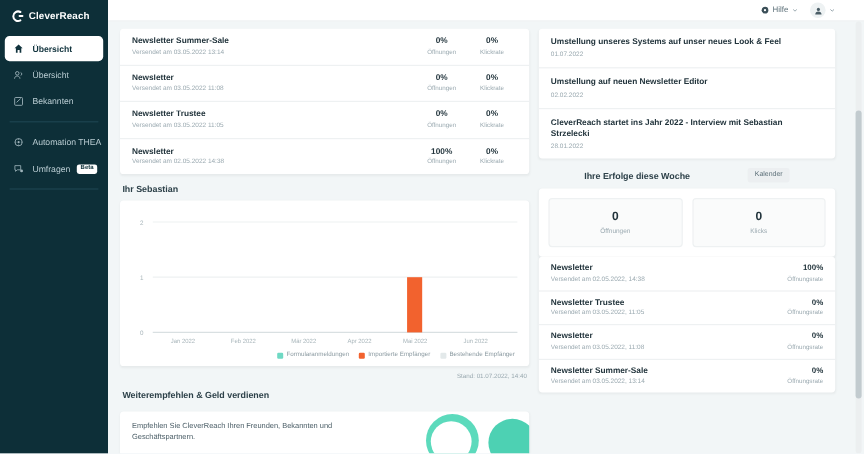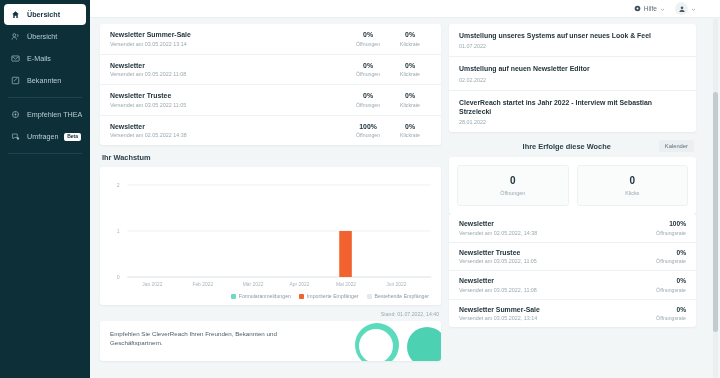--- a/index.html
+++ b/index.html
@@ -113,21 +113,21 @@
     border-radius: 3px;
     box-shadow: 0 1px 2px rgba(0,0,0,.05);
   }
   .section-title {
     font-size: 7.4px;
     font-weight: bold;
     color: #2d4149;
     padding: 8px 2px 5px 2px;
   }
   .section-head {
-    display: flex; align-items: center; justify-content: flex-end;
+    display: flex; align-items: center; justify-content: center;
     padding: 8px 2px 5px 2px;
     gap: 48px;
   }
   .section-head .section-title { padding: 0; }
   .pill-btn {
     background: #eceff1;
     color: #5d7079;
     font-size: 5.8px;
     border: none;
     border-radius: 2px;
@@ -247,20 +247,29 @@
     width: 5px; height: 240px;
     background: #c2cbcf; border-radius: 3px;
   }
 </style>
 </head>
 <body>
 
 <div class="app">
 
   <aside class="sidebar">
+    <div class="brand">
+      <span class="brand-mark">
+        <svg viewBox="0 0 22 22" width="11" height="11">
+          <path d="M16 4 A8 8 0 1 0 16 18" fill="none" stroke="#ffffff" stroke-width="3.4" stroke-linecap="round"></path>
+          <rect x="13" y="9" width="8" height="3.2" rx="1.4" fill="#ffffff"></rect>
+        </svg>
+      </span>
+      <span class="brand-text">CleverReach</span>
+    </div>
 
     <nav class="nav">
       <div class="nav-item active">
         <span class="ic">
           <svg viewBox="0 0 16 16" width="9" height="9">
               <path d="M8 2 L14 7.5 H12 V14 H9.5 V10 H6.5 V14 H4 V7.5 H2 Z" fill="#11333d"></path>
             </svg>
         </span>
         <span>Übersicht</span>
       </div>
@@ -269,29 +278,20 @@
         <span class="ic">
           <svg viewBox="0 0 16 16" width="9" height="9">
               <circle cx="6" cy="5.5" r="2.6" fill="none" stroke="#b9ccd2" stroke-width="1.3"></circle>
               <path d="M2 13.5c0-2.4 1.8-4 4-4s4 1.6 4 4" fill="none" stroke="#b9ccd2" stroke-width="1.3"></path>
               <path d="M11 4.2a2.4 2.4 0 0 1 0 4.6" fill="none" stroke="#b9ccd2" stroke-width="1.2"></path>
             </svg>
         </span>
         <span>Übersicht</span>
       </div>
 
-      <div class="nav-item">
-        <span class="ic">
-          <svg viewBox="0 0 16 16" width="9" height="9">
-              <rect x="1.5" y="3.5" width="13" height="9" rx="1.2" fill="none" stroke="#b9ccd2" stroke-width="1.3"></rect>
-              <path d="M2 4.5 L8 9 L14 4.5" fill="none" stroke="#b9ccd2" stroke-width="1.3"></path>
-            </svg>
-        </span>
-        <span>E-Mails</span>
-      </div>
 
       <div class="nav-item">
         <span class="ic">
           <svg viewBox="0 0 16 16" width="9" height="9">
               <rect x="2.2" y="2.2" width="11.6" height="11.6" rx="1.4" fill="none" stroke="#b9ccd2" stroke-width="1.3"></rect>
               <path d="M5 9.5 L11 3.8" stroke="#b9ccd2" stroke-width="1.3" fill="none"></path>
             </svg>
         </span>
         <span>Bekannten</span>
       </div>
@@ -299,21 +299,21 @@
       <div class="nav-sep"></div>
 
       <div class="nav-item">
         <span class="ic">
           <svg viewBox="0 0 16 16" width="9" height="9">
               <circle cx="8" cy="8" r="5.4" fill="none" stroke="#b9ccd2" stroke-width="1.3"></circle>
               <circle cx="8" cy="8" r="1.6" fill="#b9ccd2"></circle>
               <path d="M8 2.6v2M8 11.4v2M2.6 8h2M11.4 8h2" stroke="#b9ccd2" stroke-width="1.1"></path>
             </svg>
         </span>
-        <span>Empfehlen THEA</span>
+        <span>Automation THEA</span>
       </div>
 
 
       <div class="nav-item">
         <span class="ic">
           <svg viewBox="0 0 16 16" width="9" height="9">
               <path d="M2.5 3.6h8.6v6.2H6.2L3.4 12V9.8H2.5z" fill="none" stroke="#b9ccd2" stroke-width="1.2"></path>
               <circle cx="12.4" cy="11.4" r="2.1" fill="#b9ccd2"></circle>
             </svg>
         </span>
@@ -417,21 +417,21 @@
               <div class="metric-val">100%</div>
               <div class="metric-lbl">Öffnungen</div>
             </div>
             <div class="metric">
               <div class="metric-val">0%</div>
               <div class="metric-lbl">Klickrate</div>
             </div>
           </div>
         </div>
 
-        <div class="section-title">Ihr Wachstum</div>
+        <div class="section-title">Ihr Sebastian</div>
 
         <div class="card chart-card">
           <div class="chart-wrap">
             <svg class="chart-svg" viewBox="0 0 340 118" preserveAspectRatio="none">
 
               <line x1="22" y1="12" x2="336" y2="12" stroke="#eef1f2" stroke-width="1"></line>
               <line x1="22" y1="58" x2="336" y2="58" stroke="#eef1f2" stroke-width="1"></line>
               <line x1="22" y1="104" x2="336" y2="104" stroke="#d9e0e2" stroke-width="1"></line>
 
               <text x="14" y="14.5" font-size="5.4" fill="#a9b6bb" text-anchor="end" font-family="Liberation Sans, sans-serif">2</text>
@@ -459,20 +459,21 @@
             </div>
             <div class="legend-item">
               <span class="legend-dot" style="background:#e3e9ea"></span>
               <span class="legend-lbl">Bestehende Empfänger</span>
             </div>
           </div>
         </div>
 
         <div class="stand">Stand: 01.07.2022, 14:40</div>
 
+        <div class="section-title">Weiterempfehlen &amp; Geld verdienen</div>
 
         <div class="card referral-card">
           <div class="referral-text">Empfehlen Sie CleverReach Ihren Freunden, Bekannten und Geschäftspartnern.</div>
           <span class="blob1"></span>
           <span class="blob-cut"></span>
           <span class="blob2"></span>
         </div>
       </div>
 
       <div class="col-right">

